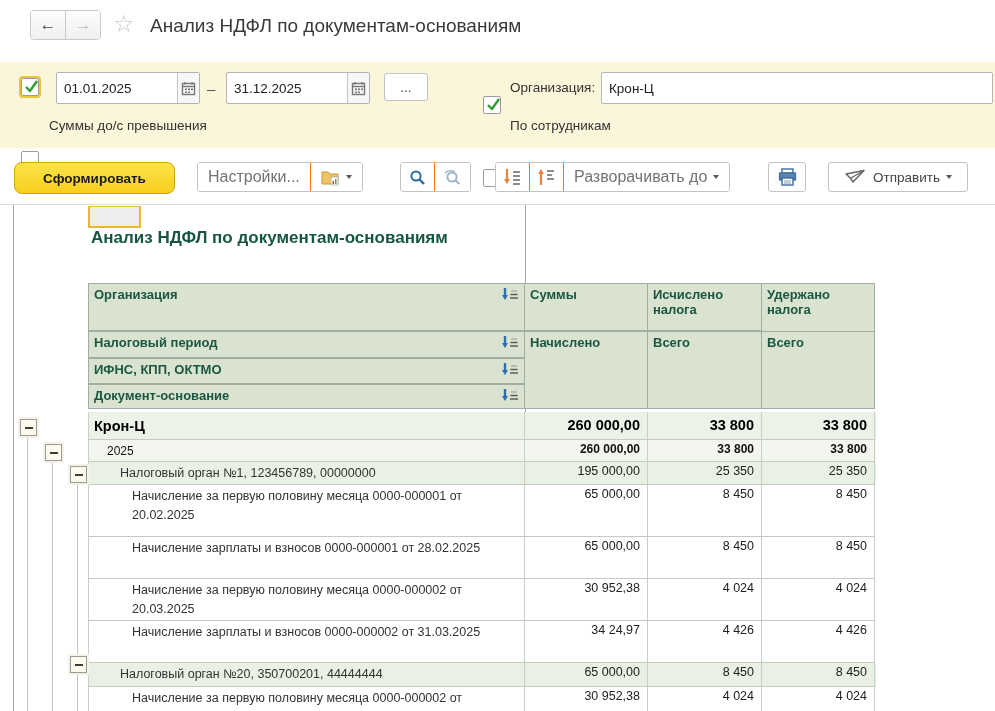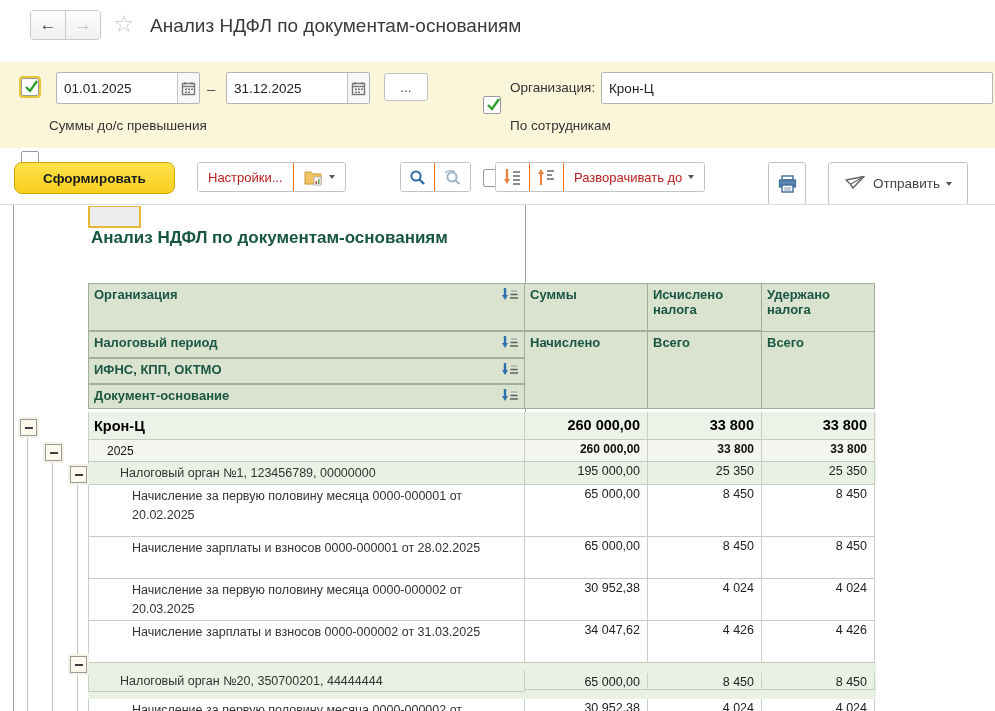--- a/index.html
+++ b/index.html
@@ -19,23 +19,23 @@
   .cb{width:16px;height:16px;background:#fff;border:1px solid #9a9a9a;border-radius:2px;position:relative;}
   .cb.focus{outline:2px solid #e9c53a;}
   .cb svg{position:absolute;left:0px;top:-1px;}
   .inp{background:#fff;border:1px solid #b5b5b5;border-radius:2px;display:flex;align-items:center;}
   .inp input{border:0;outline:0;background:transparent;font-family:"Liberation Sans",sans-serif;font-size:13.5px;color:#222;padding:0 7px;width:100%;}
   .calbtn{width:28px;height:100%;border-left:1px solid #c4c4c4;background:#f7f7f7;display:flex;align-items:center;justify-content:center;border-radius:0 2px 2px 0;}
   .lbl{font-size:13.5px;color:#333;}
   .dash{font-size:15px;color:#555;}
 
   
-  .btn{display:inline-flex;align-items:center;justify-content:center;height:43px;background:#fff;border:1px solid #c3c3c3;border-radius:3px;font-size:13.5px;color:#444;box-sizing:border-box;}
+  .btn{display:inline-flex;align-items:center;justify-content:center;height:30px;background:#fff;border:1px solid #c3c3c3;border-radius:3px;font-size:13.5px;color:#444;box-sizing:border-box;}
   .btngroup{display:flex;align-items:stretch;border:1px solid #c3c3c3;border-radius:3px;overflow:hidden;background:#fff;height:30px;box-sizing:border-box;}
-  .seg{display:flex;align-items:center;justify-content:center;padding:0 10px;font-size:13px;color:#b91c1c;background:#fff;}
+  .seg{display:flex;align-items:center;justify-content:center;padding:0 10px;font-size:16px;color:#737373;background:#fff;}
   .seg+.seg{border-left:1px solid #f97316;}
   .genbtn{background:linear-gradient(#fde34a,#f8cf1e);border:1px solid #cfa700;color:#1a1a1a;font-weight:bold;font-size:13.5px;border-radius:3px;height:30px;display:flex;align-items:center;justify-content:center;}
   .caret{display:inline-block;width:0;height:0;border-left:3.5px solid transparent;border-right:3.5px solid transparent;border-top:4px solid #555;margin-left:6px;}
   .toolbar-sep{position:absolute;left:0;top:204px;width:995px;height:1px;background:#dcdcdc;}
 
   
   .gridline-v{background:#a3a3a3;width:1px;}
   .selcell{background:#ededed;border-left:2px solid #e9b636;border-right:2px solid #e9b636;border-bottom:2px solid #e9b636;border-top:1px solid #e9b636;box-sizing:border-box;}
   .rtitle{font-size:17px;font-weight:bold;color:#17563f;white-space:nowrap;z-index:3;}
 
@@ -319,25 +319,25 @@
       <div class="dcell v3 num">8 450</div>
     </div>
     <div class="drow r-det" style="height:42px;">
       <div class="dcell label lab">Начисление за первую половину месяца 0000-000002 от 20.03.2025</div>
       <div class="dcell v1 num">30 952,38</div>
       <div class="dcell v2 num">4 024</div>
       <div class="dcell v3 num">4 024</div>
     </div>
     <div class="drow r-det" style="height:42px;">
       <div class="dcell label lab">Начисление зарплаты и взносов 0000-000002 от 31.03.2025</div>
-      <div class="dcell v1 num">34 047,62</div>
+      <div class="dcell v1 num">34 24,97</div>
       <div class="dcell v2 num">4 426</div>
       <div class="dcell v3 num">4 426</div>
     </div>
-    <div class="drow r-ifns" style="height:36px;align-items:center;">
+    <div class="drow r-ifns" style="height:24px;">
       <div class="dcell label lab">Налоговый орган №20, 350700201, 44444444</div>
       <div class="dcell v1 num">65 000,00</div>
       <div class="dcell v2 num">8 450</div>
       <div class="dcell v3 num">8 450</div>
     </div>
     <div class="drow r-det" style="height:38px;">
       <div class="dcell label lab">Начисление за первую половину месяца 0000-000002 от 20.03.2025</div>
       <div class="dcell v1 num">30 952,38</div>
       <div class="dcell v2 num">4 024</div>
       <div class="dcell v3 num">4 024</div>

